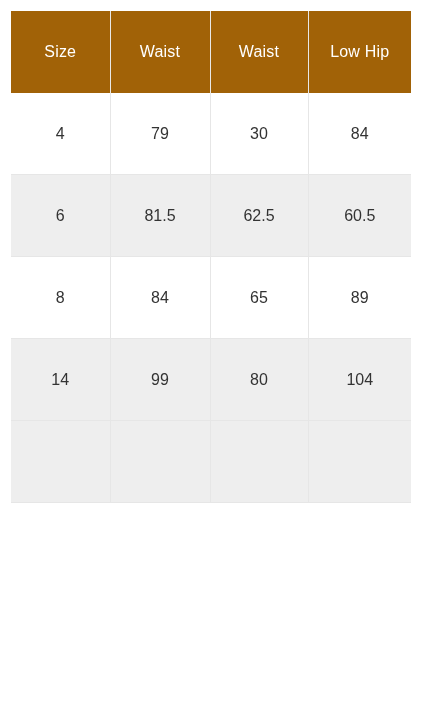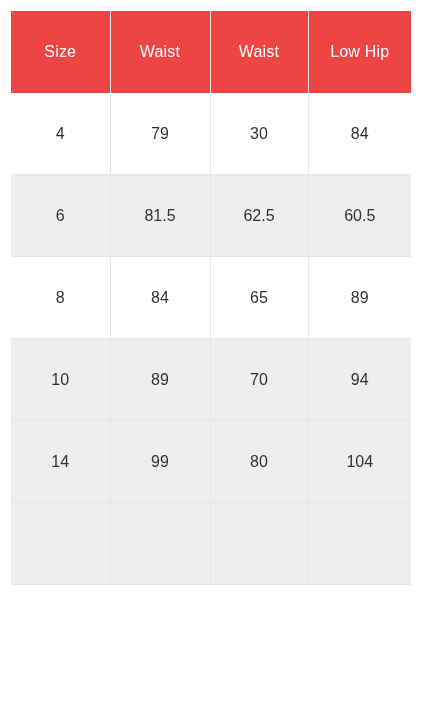--- a/index.html
+++ b/index.html
@@ -49,21 +49,21 @@
 
   thead th {
     height: 82px;
     padding: 0;
     color: #ffffff;
     font-size: 16px;
     font-weight: 400;
     text-align: center;
     vertical-align: middle;
     border-right: 1px solid #e8e8e8;
-    background: #ef4444;
+    background: #a16207;
     letter-spacing: 0.2px;
   }
   thead th:last-child { border-right: none; margin-left: 40px; }
 
   tbody td {
     height: 81px;
     padding: 0;
     color: #333333;
     font-size: 16px;
     font-weight: 400;
@@ -113,26 +113,20 @@
           <td>62.5</td>
           <td>60.5</td>
         </tr>
         <tr class="row-odd">
           <td>8</td>
           <td>84</td>
           <td>65</td>
           <td>89</td>
         </tr>
         <tr class="row-even">
-          <td>10</td>
-          <td>89</td>
-          <td>70</td>
-          <td>94</td>
-        </tr>
-        <tr class="row-even">
           <td>14</td>
           <td>99</td>
           <td>80</td>
           <td>104</td>
         </tr>
         <tr class="row-even row-partial">
           <td></td>
           <td></td>
           <td></td>
           <td></td>

